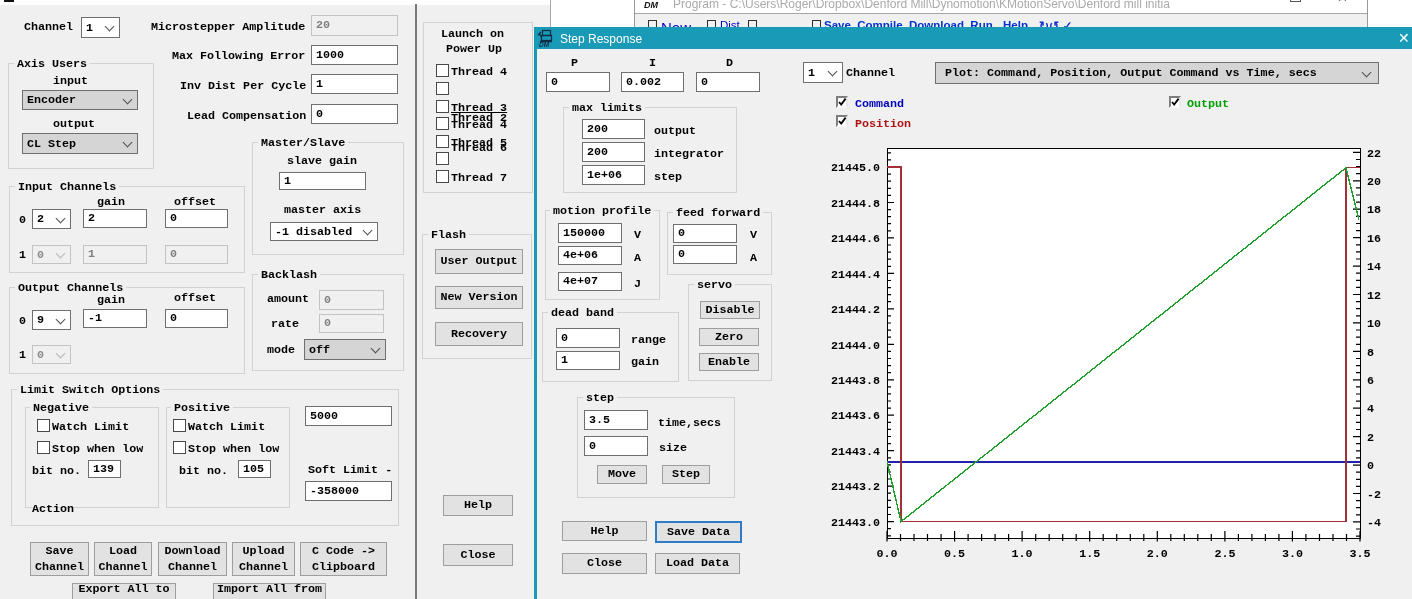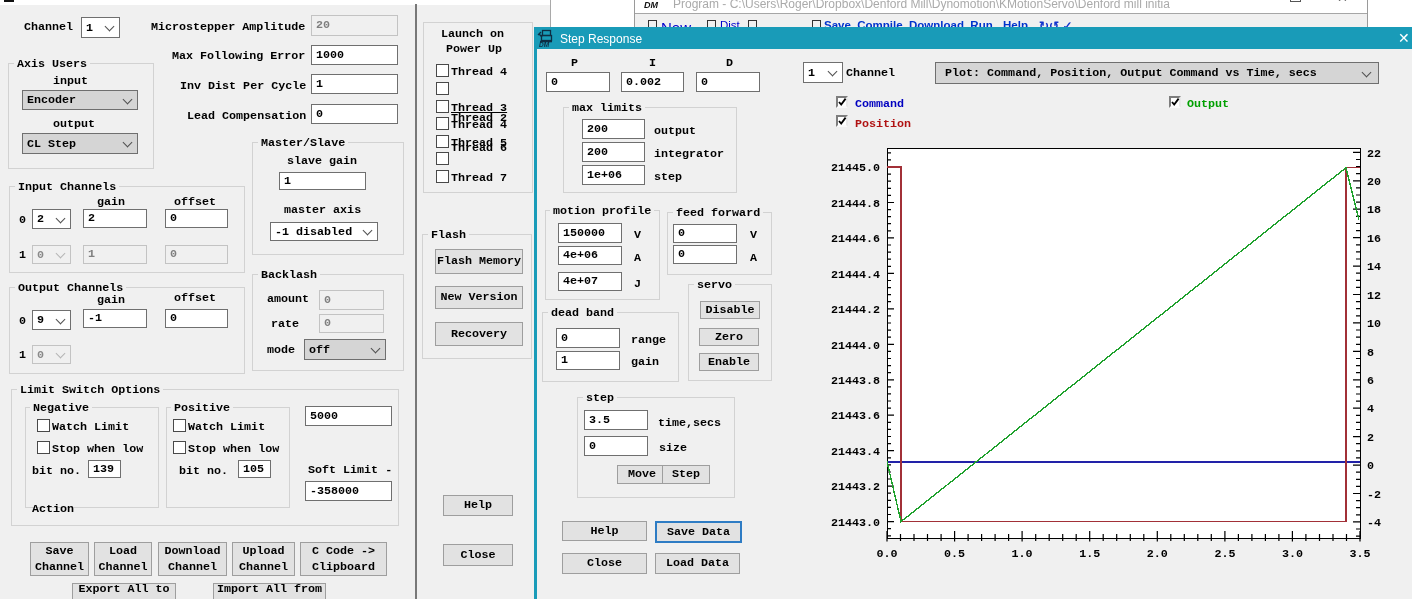--- a/index.html
+++ b/index.html
@@ -138,21 +138,21 @@
 <div class="cb" style="left:436px;top:117px;"></div>
 <div class="lbl" style="left:451px;top:118px;">Thread 4</div>
 <div class="cb" style="left:436px;top:135px;"></div>
 <div class="lbl" style="left:451px;top:136px;">Thread 5</div>
 <div class="cb" style="left:436px;top:152px;"></div>
 <div class="lbl" style="left:451px;top:141px;">Thread 6</div>
 <div class="cb" style="left:436px;top:170px;"></div>
 <div class="lbl" style="left:451px;top:171px;">Thread 7</div>
 <div class="gb" style="left:422px;top:234px;width:108px;height:123px;"></div>
 <div class="gt" style="left:428px;top:228px;">Flash</div>
-<div class="btn" style="left:435px;top:249px;width:86px;height:23px;line-height:23px;">Flash Memory</div>
+<div class="btn" style="left:435px;top:249px;width:86px;height:23px;line-height:23px;">User Output</div>
 <div class="btn" style="left:435px;top:286px;width:86px;height:21px;line-height:21px;">New Version</div>
 <div class="btn" style="left:435px;top:322px;width:86px;height:22px;line-height:22px;">Recovery</div>
 <div class="btn" style="left:443px;top:495px;width:68px;height:19px;line-height:19px;">Help</div>
 <div class="btn" style="left:443px;top:544px;width:68px;height:20px;line-height:20px;">Close</div>
 <div class="a" style="left:534px;top:27px;width:878px;height:572px;background:#199bb8;"></div>
 <div class="a" style="left:537px;top:49px;width:875px;height:550px;background:#f0f0f0;"></div>
 <svg class="a" style="left:537px;top:29px;" width="16" height="18">
       <path d="M4 3 L1 6 M2 5 L5 8" stroke="#0d2e44" stroke-width="1.4" fill="none"></path>
       <rect x="5.5" y="1.5" width="8" height="5" fill="none" stroke="#0d2e44" stroke-width="1.3"></rect>
       <rect x="4.5" y="6.5" width="10" height="5" fill="none" stroke="#0d2e44" stroke-width="1.3"></rect>
@@ -220,21 +220,21 @@
 <div class="tb" style="left:556px;top:328px;width:58px;height:18px;line-height:18px;">0</div>
 <div class="lbl" style="left:631px;top:333px;">range</div>
 <div class="tb" style="left:556px;top:351px;width:58px;height:17px;line-height:17px;">1</div>
 <div class="lbl" style="left:631px;top:355px;">gain</div>
 <div class="gb" style="left:577px;top:397px;width:156px;height:99px;"></div>
 <div class="gt" style="left:583px;top:391px;">step</div>
 <div class="tb" style="left:584px;top:410px;width:58px;height:18px;line-height:18px;">3.5</div>
 <div class="lbl" style="left:658px;top:416px;">time,secs</div>
 <div class="tb" style="left:584px;top:436px;width:58px;height:18px;line-height:18px;">0</div>
 <div class="lbl" style="left:659px;top:441px;">size</div>
-<div class="btn" style="left:617px;top:465px;width:48px;height:17px;line-height:17px;">Move</div>
+<div class="btn" style="left:597px;top:465px;width:48px;height:17px;line-height:17px;">Move</div>
 <div class="btn" style="left:662px;top:465px;width:46px;height:17px;line-height:17px;">Step</div>
 <div class="btn" style="left:562px;top:521px;width:83px;height:18px;line-height:18px;">Help</div>
 <div class="btn" style="left:655px;top:521px;width:83px;height:18px;line-height:18px;border:2px solid #2e7cc4;">Save Data</div>
 <div class="btn" style="left:562px;top:553px;width:83px;height:19px;line-height:19px;">Close</div>
 <div class="btn" style="left:655px;top:553px;width:83px;height:19px;line-height:19px;">Load Data</div>
 <svg class="a" style="left:822px;top:140px;" width="590" height="430">
       <rect x="65.5" y="8.5" width="473" height="390" fill="#ffffff" stroke="#000" stroke-width="1"></rect>
       <path d="M65.0 27.0L72.0 27.0 M65.0 62.5L72.0 62.5 M65.0 97.9L72.0 97.9 M65.0 133.4L72.0 133.4 M65.0 168.8L72.0 168.8 M65.0 204.3L72.0 204.3 M65.0 239.8L72.0 239.8 M65.0 275.2L72.0 275.2 M65.0 310.7L72.0 310.7 M65.0 346.1L72.0 346.1 M65.0 381.6L72.0 381.6 M65.0 19.9L69.0 19.9 M65.0 12.8L69.0 12.8 M65.0 34.1L69.0 34.1 M65.0 41.2L69.0 41.2 M65.0 48.3L69.0 48.3 M65.0 55.4L69.0 55.4 M65.0 69.6L69.0 69.6 M65.0 76.6L69.0 76.6 M65.0 83.7L69.0 83.7 M65.0 90.8L69.0 90.8 M65.0 105.0L69.0 105.0 M65.0 112.1L69.0 112.1 M65.0 119.2L69.0 119.2 M65.0 126.3L69.0 126.3 M65.0 140.5L69.0 140.5 M65.0 147.6L69.0 147.6 M65.0 154.7L69.0 154.7 M65.0 161.7L69.0 161.7 M65.0 175.9L69.0 175.9 M65.0 183.0L69.0 183.0 M65.0 190.1L69.0 190.1 M65.0 197.2L69.0 197.2 M65.0 211.4L69.0 211.4 M65.0 218.5L69.0 218.5 M65.0 225.6L69.0 225.6 M65.0 232.7L69.0 232.7 M65.0 246.9L69.0 246.9 M65.0 253.9L69.0 253.9 M65.0 261.0L69.0 261.0 M65.0 268.1L69.0 268.1 M65.0 282.3L69.0 282.3 M65.0 289.4L69.0 289.4 M65.0 296.5L69.0 296.5 M65.0 303.6L69.0 303.6 M65.0 317.8L69.0 317.8 M65.0 324.9L69.0 324.9 M65.0 332.0L69.0 332.0 M65.0 339.0L69.0 339.0 M65.0 353.2L69.0 353.2 M65.0 360.3L69.0 360.3 M65.0 367.4L69.0 367.4 M65.0 374.5L69.0 374.5 M65.0 388.7L69.0 388.7 M65.0 395.8L69.0 395.8 M65.0 391.0L65.0 401.5 M132.6 391.0L132.6 401.5 M200.1 391.0L200.1 401.5 M267.7 391.0L267.7 401.5 M335.3 391.0L335.3 401.5 M402.9 391.0L402.9 401.5 M470.4 391.0L470.4 401.5 M538.0 391.0L538.0 401.5 M78.5 394.0L78.5 401.0 M92.0 394.0L92.0 401.0 M105.5 394.0L105.5 401.0 M119.1 394.0L119.1 401.0 M146.1 394.0L146.1 401.0 M159.6 394.0L159.6 401.0 M173.1 394.0L173.1 401.0 M186.6 394.0L186.6 401.0 M213.7 394.0L213.7 401.0 M227.2 394.0L227.2 401.0 M240.7 394.0L240.7 401.0 M254.2 394.0L254.2 401.0 M281.2 394.0L281.2 401.0 M294.7 394.0L294.7 401.0 M308.3 394.0L308.3 401.0 M321.8 394.0L321.8 401.0 M348.8 394.0L348.8 401.0 M362.3 394.0L362.3 401.0 M375.8 394.0L375.8 401.0 M389.3 394.0L389.3 401.0 M416.4 394.0L416.4 401.0 M429.9 394.0L429.9 401.0 M443.4 394.0L443.4 401.0 M456.9 394.0L456.9 401.0 M483.9 394.0L483.9 401.0 M497.5 394.0L497.5 401.0 M511.0 394.0L511.0 401.0 M524.5 394.0L524.5 401.0 M531.0 12.4L538.0 12.4 M531.0 40.8L538.0 40.8 M531.0 69.2L538.0 69.2 M531.0 97.7L538.0 97.7 M531.0 126.1L538.0 126.1 M531.0 154.5L538.0 154.5 M531.0 182.9L538.0 182.9 M531.0 211.4L538.0 211.4 M531.0 239.8L538.0 239.8 M531.0 268.2L538.0 268.2 M531.0 296.6L538.0 296.6 M531.0 325.1L538.0 325.1 M531.0 353.5L538.0 353.5 M531.0 381.9L538.0 381.9 M534.0 19.5L538.0 19.5 M534.0 26.6L538.0 26.6 M534.0 33.7L538.0 33.7 M534.0 47.9L538.0 47.9 M534.0 55.0L538.0 55.0 M534.0 62.1L538.0 62.1 M534.0 76.4L538.0 76.4 M534.0 83.5L538.0 83.5 M534.0 90.6L538.0 90.6 M534.0 104.8L538.0 104.8 M534.0 111.9L538.0 111.9 M534.0 119.0L538.0 119.0 M534.0 133.2L538.0 133.2 M534.0 140.3L538.0 140.3 M534.0 147.4L538.0 147.4 M534.0 161.6L538.0 161.6 M534.0 168.7L538.0 168.7 M534.0 175.8L538.0 175.8 M534.0 190.0L538.0 190.0 M534.0 197.1L538.0 197.1 M534.0 204.3L538.0 204.3 M534.0 218.5L538.0 218.5 M534.0 225.6L538.0 225.6 M534.0 232.7L538.0 232.7 M534.0 246.9L538.0 246.9 M534.0 254.0L538.0 254.0 M534.0 261.1L538.0 261.1 M534.0 275.3L538.0 275.3 M534.0 282.4L538.0 282.4 M534.0 289.5L538.0 289.5 M534.0 303.7L538.0 303.7 M534.0 310.8L538.0 310.8 M534.0 317.9L538.0 317.9 M534.0 332.2L538.0 332.2 M534.0 339.3L538.0 339.3 M534.0 346.4L538.0 346.4 M534.0 360.6L538.0 360.6 M534.0 367.7L538.0 367.7 M534.0 374.8L538.0 374.8 M534.0 389.0L538.0 389.0 M534.0 396.1L538.0 396.1" stroke="#000" stroke-width="1.2" fill="none"></path>
       <text x="58.0" y="31.2" text-anchor="end" font-family="Liberation Mono,monospace" font-weight="bold" font-size="11.7">21445.0</text>
       <text x="58.0" y="66.7" text-anchor="end" font-family="Liberation Mono,monospace" font-weight="bold" font-size="11.7">21444.8</text>

